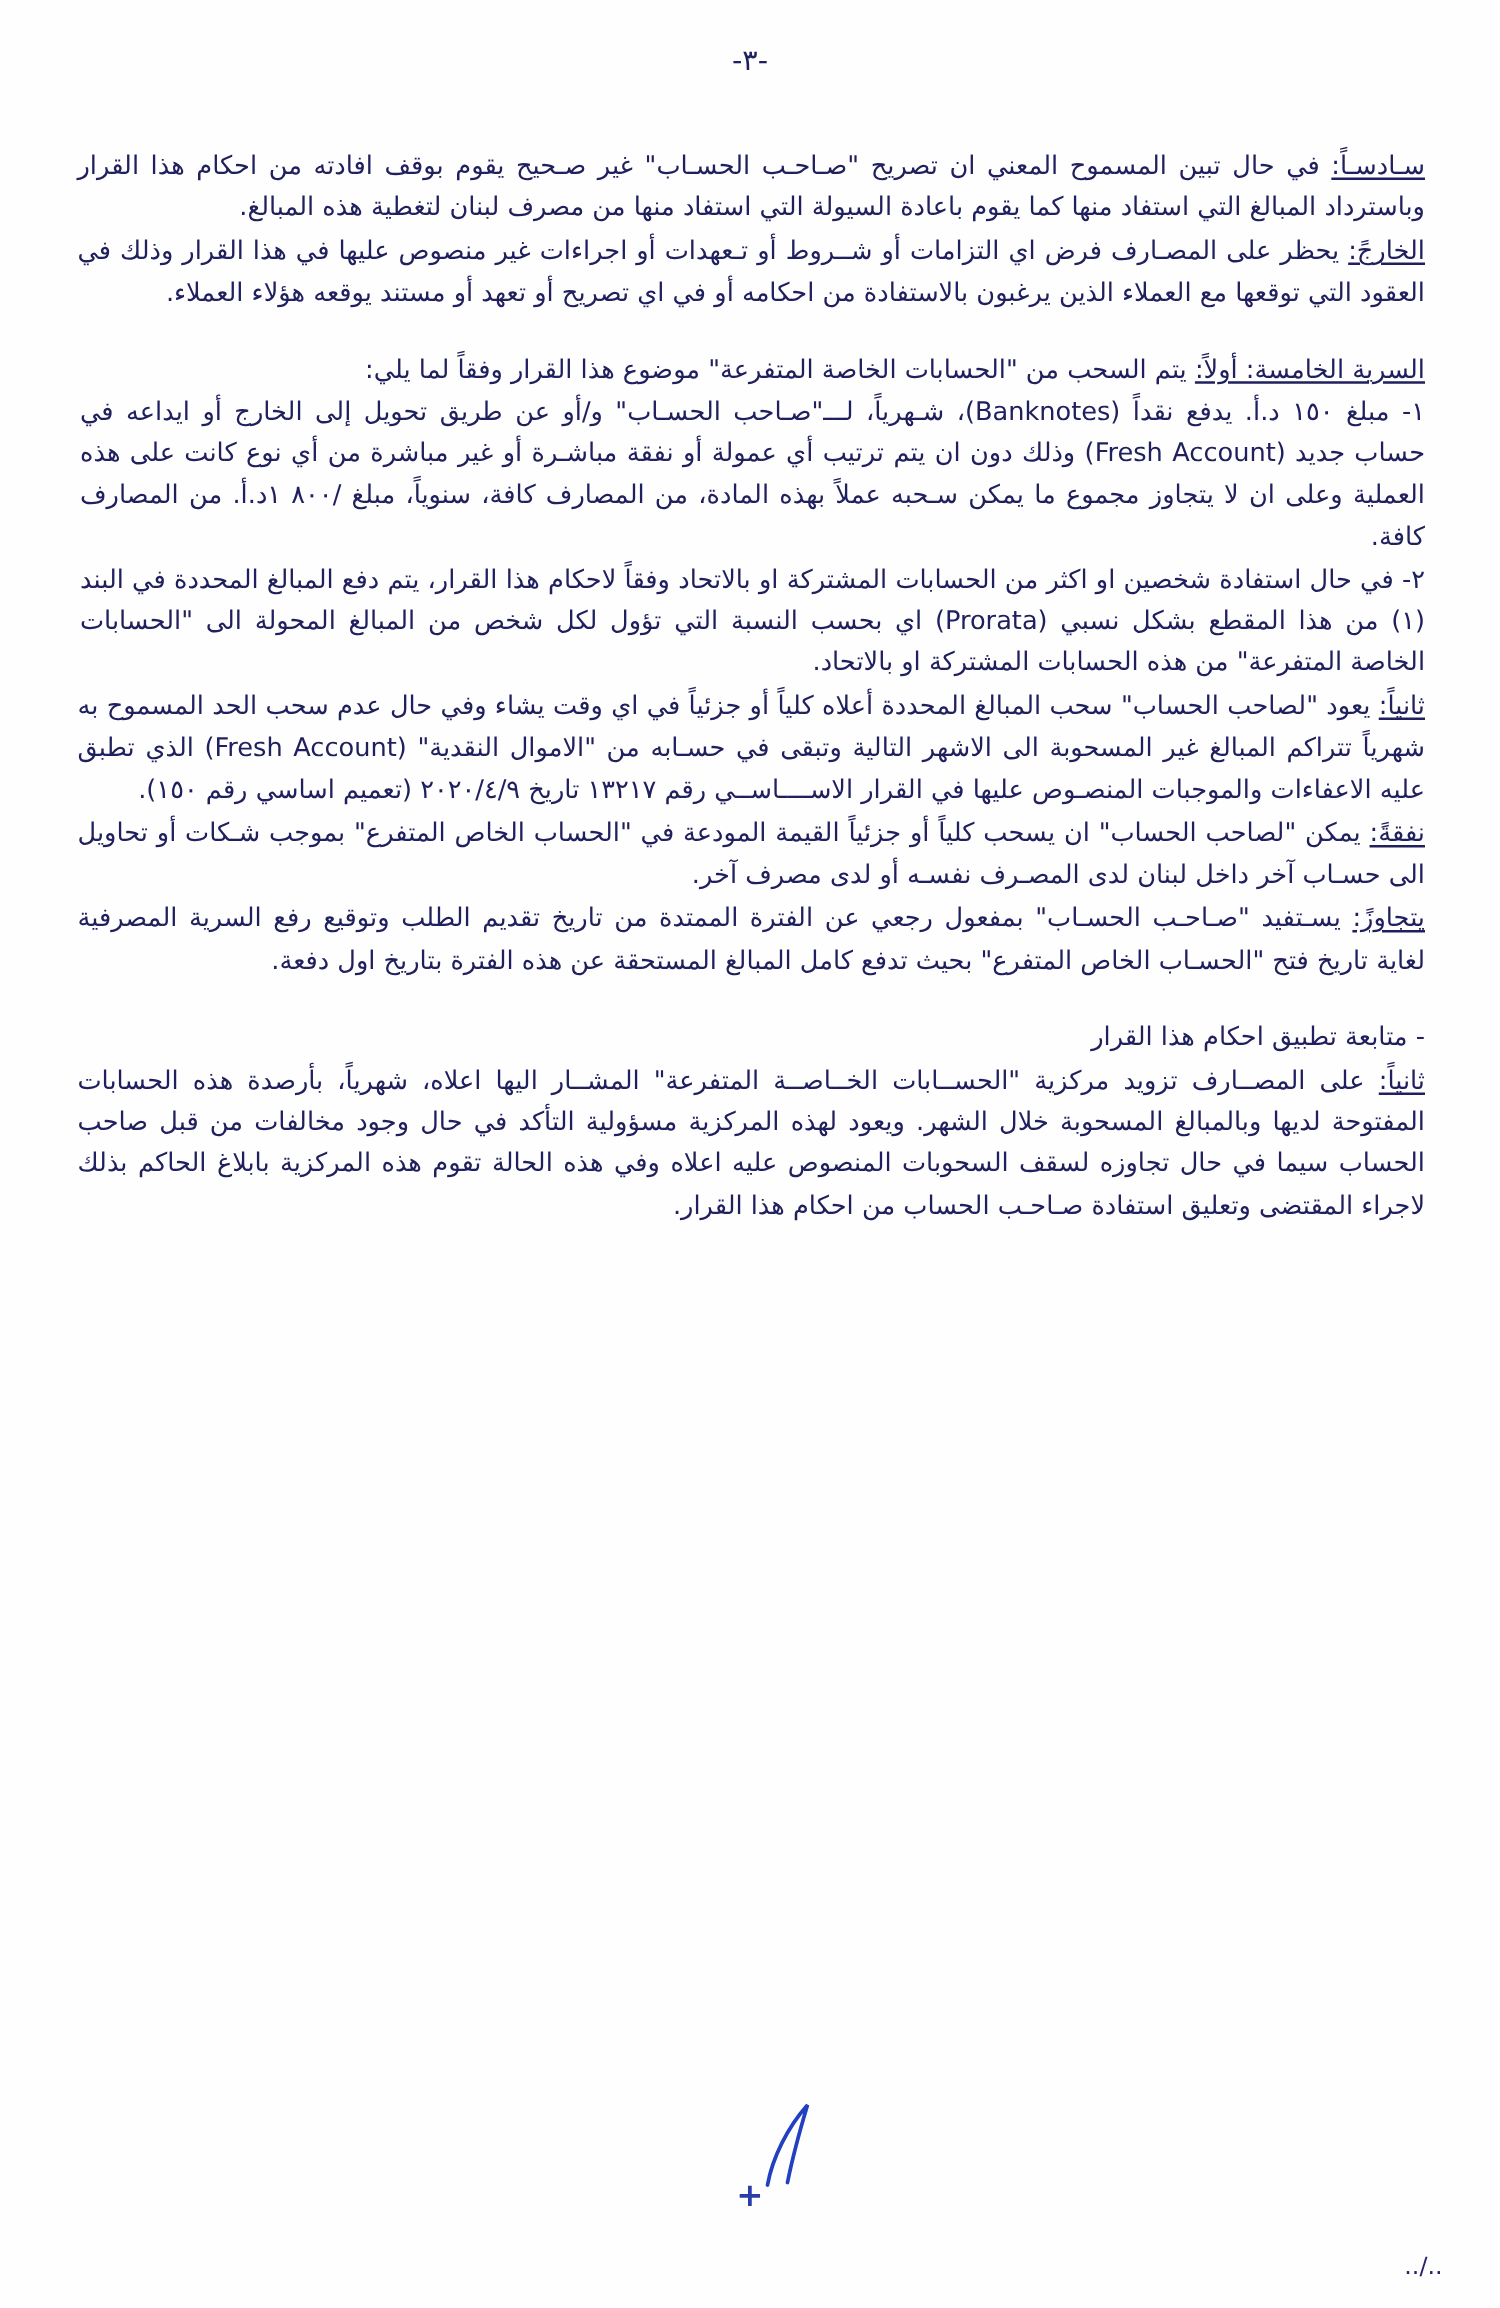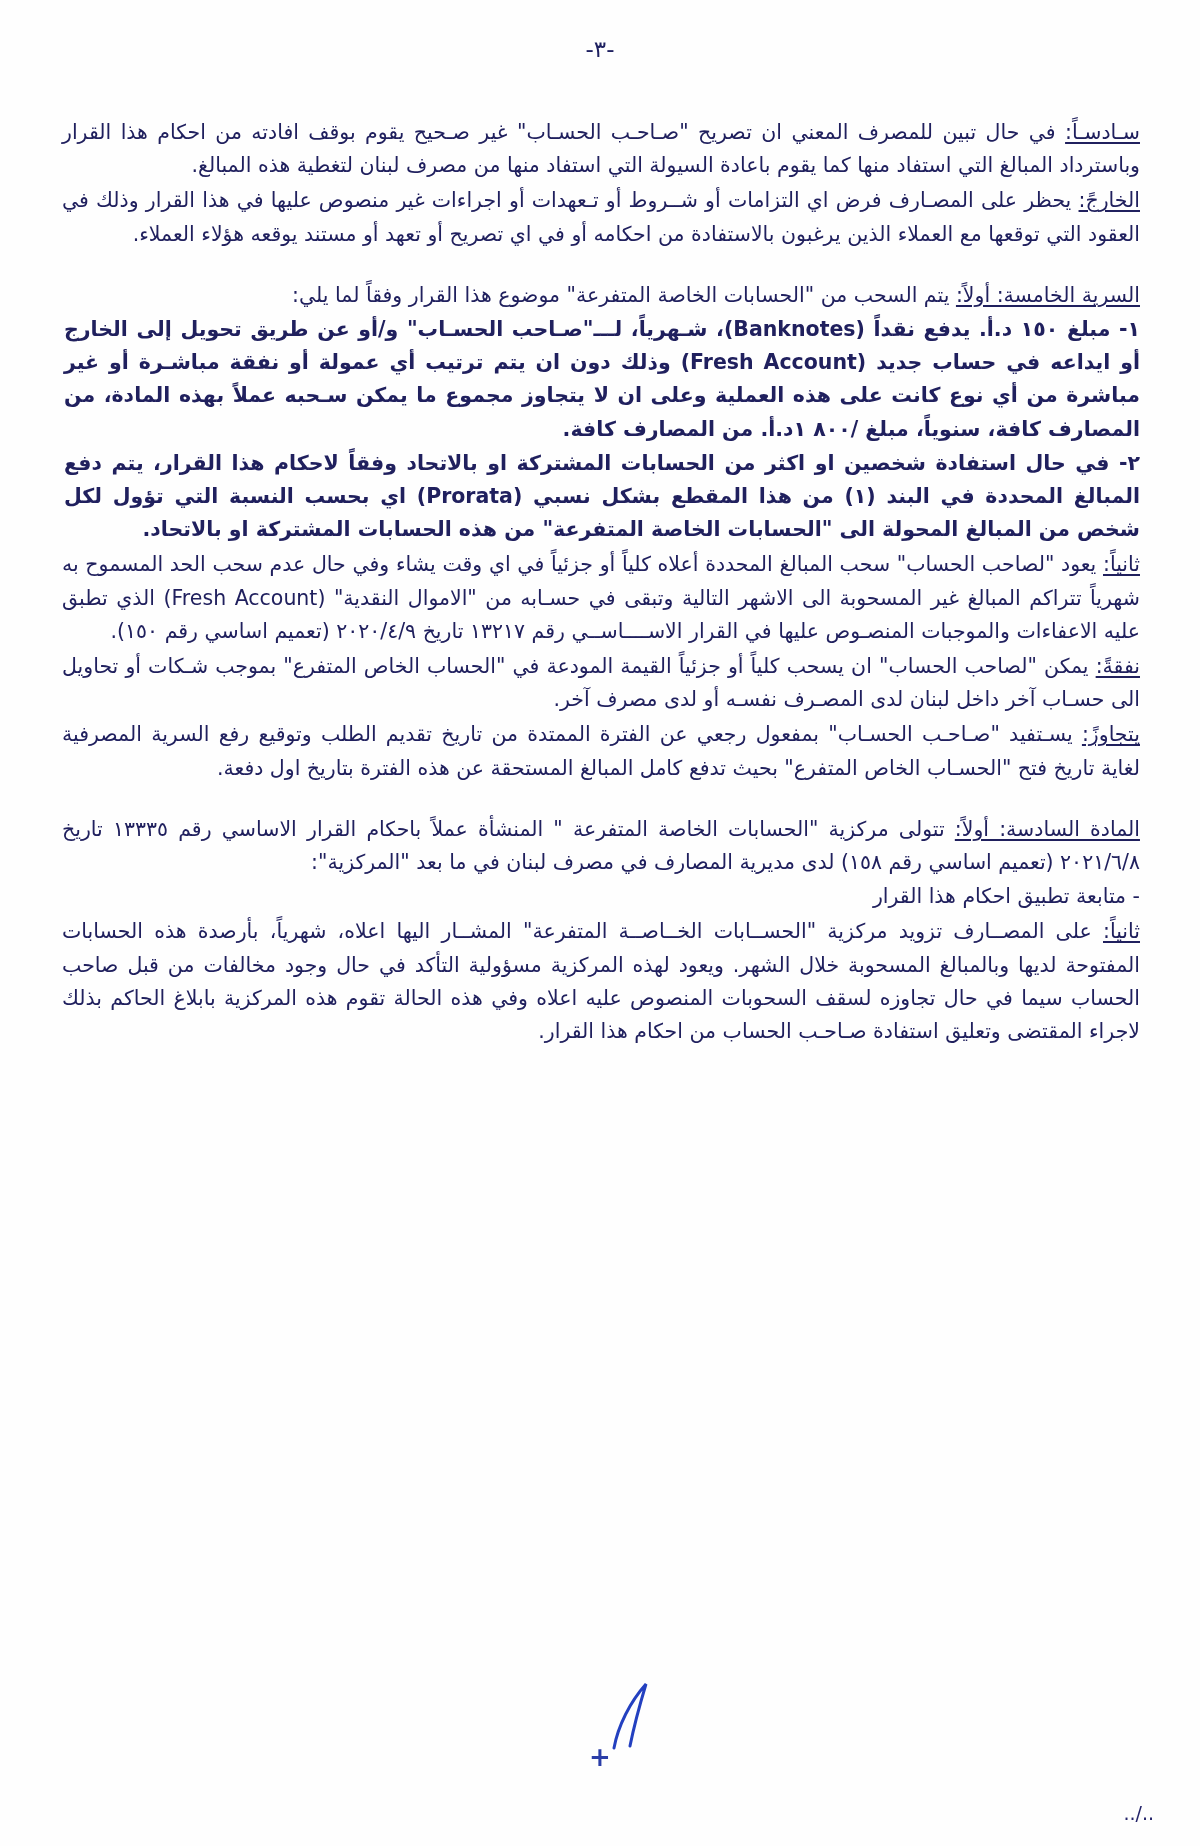--- a/index.html
+++ b/index.html
@@ -51,21 +51,20 @@
     text-underline-offset: 3px;
     margin-top: 44px;
   }
   .numbered {
     margin: 0;
     padding: 0;
   }
   .numbered .item {
     margin: 0 0 1px 2px;
     text-align: justify;
-    font-weight: bold;
   }
   .spacer-lg {
     height: 26px;
   }
   .article-head {
     text-align: justify;
   }
   .footer-mark {
     position: absolute;
     bottom: 74px;
@@ -103,21 +102,21 @@
 
 <div class="page">
 
   <div class="page-number">-٣-</div>
 
   <div class="content">
 
     <div class="block">
       <p class="para">
         <span class="lead">سـادسـاً:</span>
-        <span>في حال تبين للمصرف المعني ان تصريح "صـاحـب الحسـاب" غير صـحيح يقوم بوقف افادته من احكام هذا القرار وباسترداد المبالغ التي استفاد منها كما يقوم باعادة السيولة التي استفاد منها من مصرف لبنان لتغطية هذه المبالغ.</span>
+        <span>في حال تبين المسموح المعني ان تصريح "صـاحـب الحسـاب" غير صـحيح يقوم بوقف افادته من احكام هذا القرار وباسترداد المبالغ التي استفاد منها كما يقوم باعادة السيولة التي استفاد منها من مصرف لبنان لتغطية هذه المبالغ.</span>
       </p>
     </div>
 
     <div class="block">
       <p class="para">
         <span class="lead">الخارجً:</span>
         <span>يحظر على المصـارف فرض اي التزامات أو شــروط أو تـعهدات أو اجراءات غير منصوص عليها في هذا القرار وذلك في العقود التي توقعها مع العملاء الذين يرغبون بالاستفادة من احكامه أو في اي تصريح أو تعهد أو مستند يوقعه هؤلاء العملاء.</span>
       </p>
     </div>
 
@@ -151,24 +150,20 @@
     <div class="block">
       <p class="para">
         <span class="lead">يتجاوزً:</span>
         <span>يسـتفيد "صـاحـب الحسـاب" بمفعول رجعي عن الفترة الممتدة من تاريخ تقديم الطلب وتوقيع رفع السرية المصرفية لغاية تاريخ فتح "الحسـاب الخاص المتفرع" بحيث تدفع كامل المبالغ المستحقة عن هذه الفترة بتاريخ اول دفعة.</span>
       </p>
     </div>
 
     <div class="spacer-lg"></div>
 
     <div class="block">
-      <p class="para article-head">
-        <span class="lead">المادة السادسة: أولاً:</span>
-        <span>تتولى مركزية "الحسابات الخاصة المتفرعة " المنشأة عملاً باحكام القرار الاساسي رقم ١٣٣٣٥ تاريخ ٢٠٢١/٦/٨ (تعميم اساسي رقم ١٥٨) لدى مديرية المصارف في مصرف لبنان في ما بعد "المركزية":</span>
-      </p>
       <p class="para center-ish">- متابعة تطبيق احكام هذا القرار</p>
     </div>
 
     <div class="block">
       <p class="para">
         <span class="lead">ثانياً:</span>
         <span>على المصــارف تزويد مركزية "الحســابات الخــاصــة المتفرعة" المشــار اليها اعلاه، شهرياً، بأرصدة هذه الحسابات المفتوحة لديها وبالمبالغ المسحوبة خلال الشهر. ويعود لهذه المركزية مسؤولية التأكد في حال وجود مخالفات من قبل صاحب الحساب سيما في حال تجاوزه لسقف السحوبات المنصوص عليه اعلاه وفي هذه الحالة تقوم هذه المركزية بابلاغ الحاكم بذلك لاجراء المقتضى وتعليق استفادة صـاحـب الحساب من احكام هذا القرار.</span>
       </p>
     </div>
 

